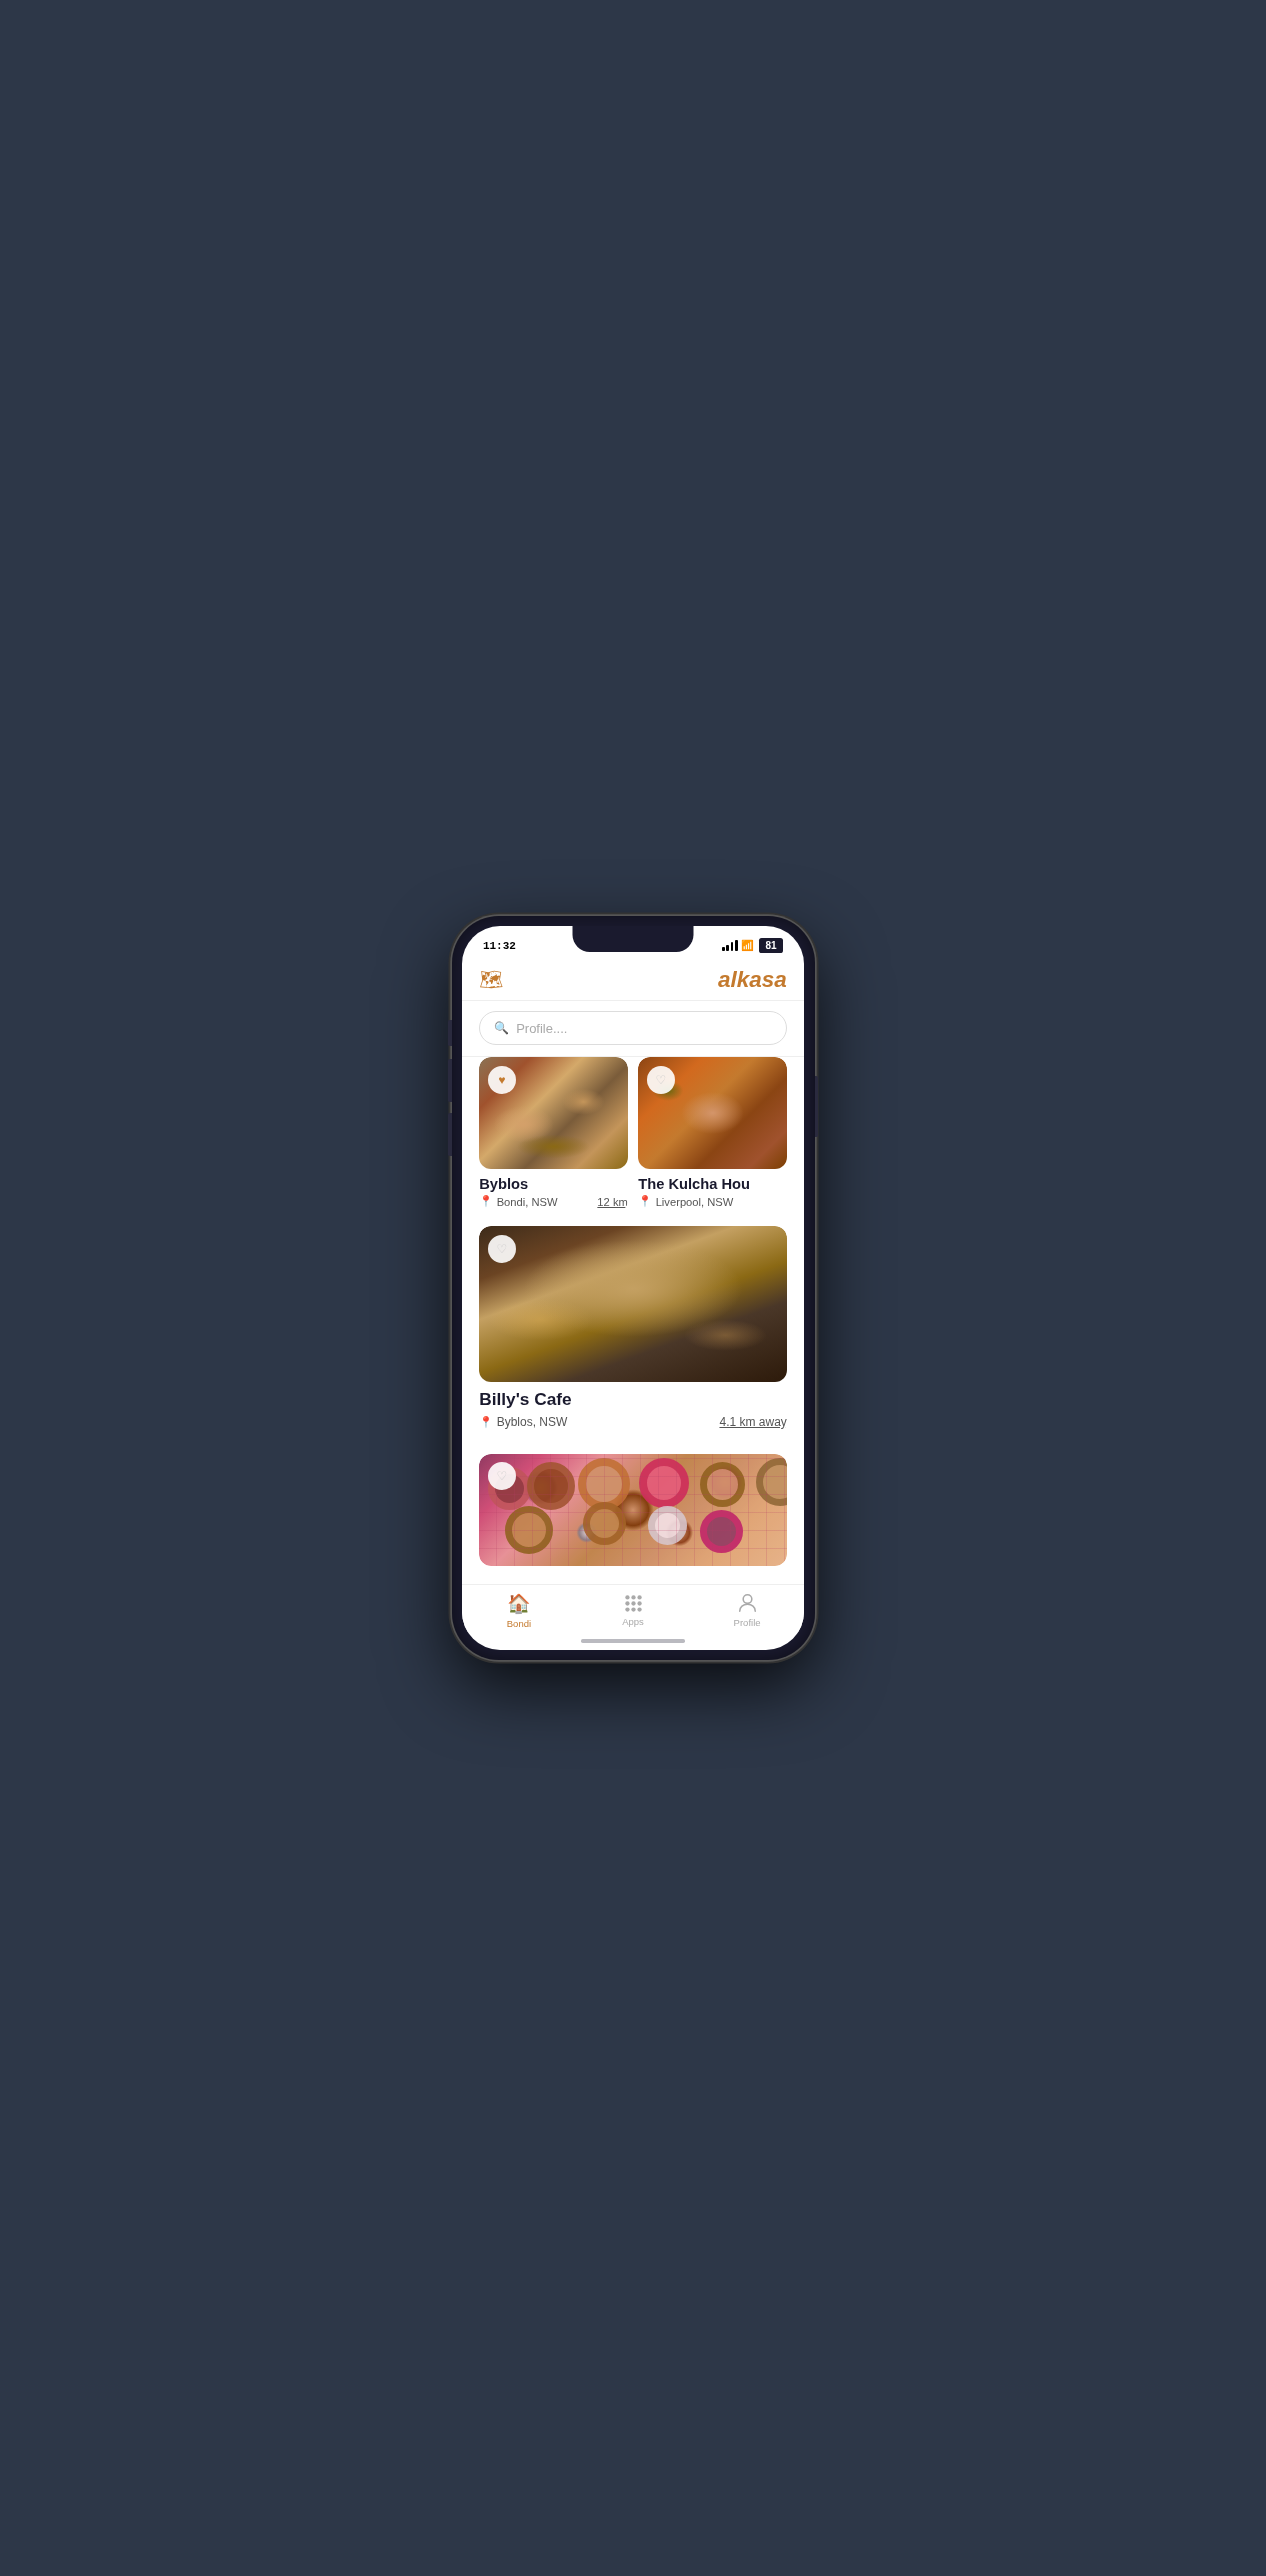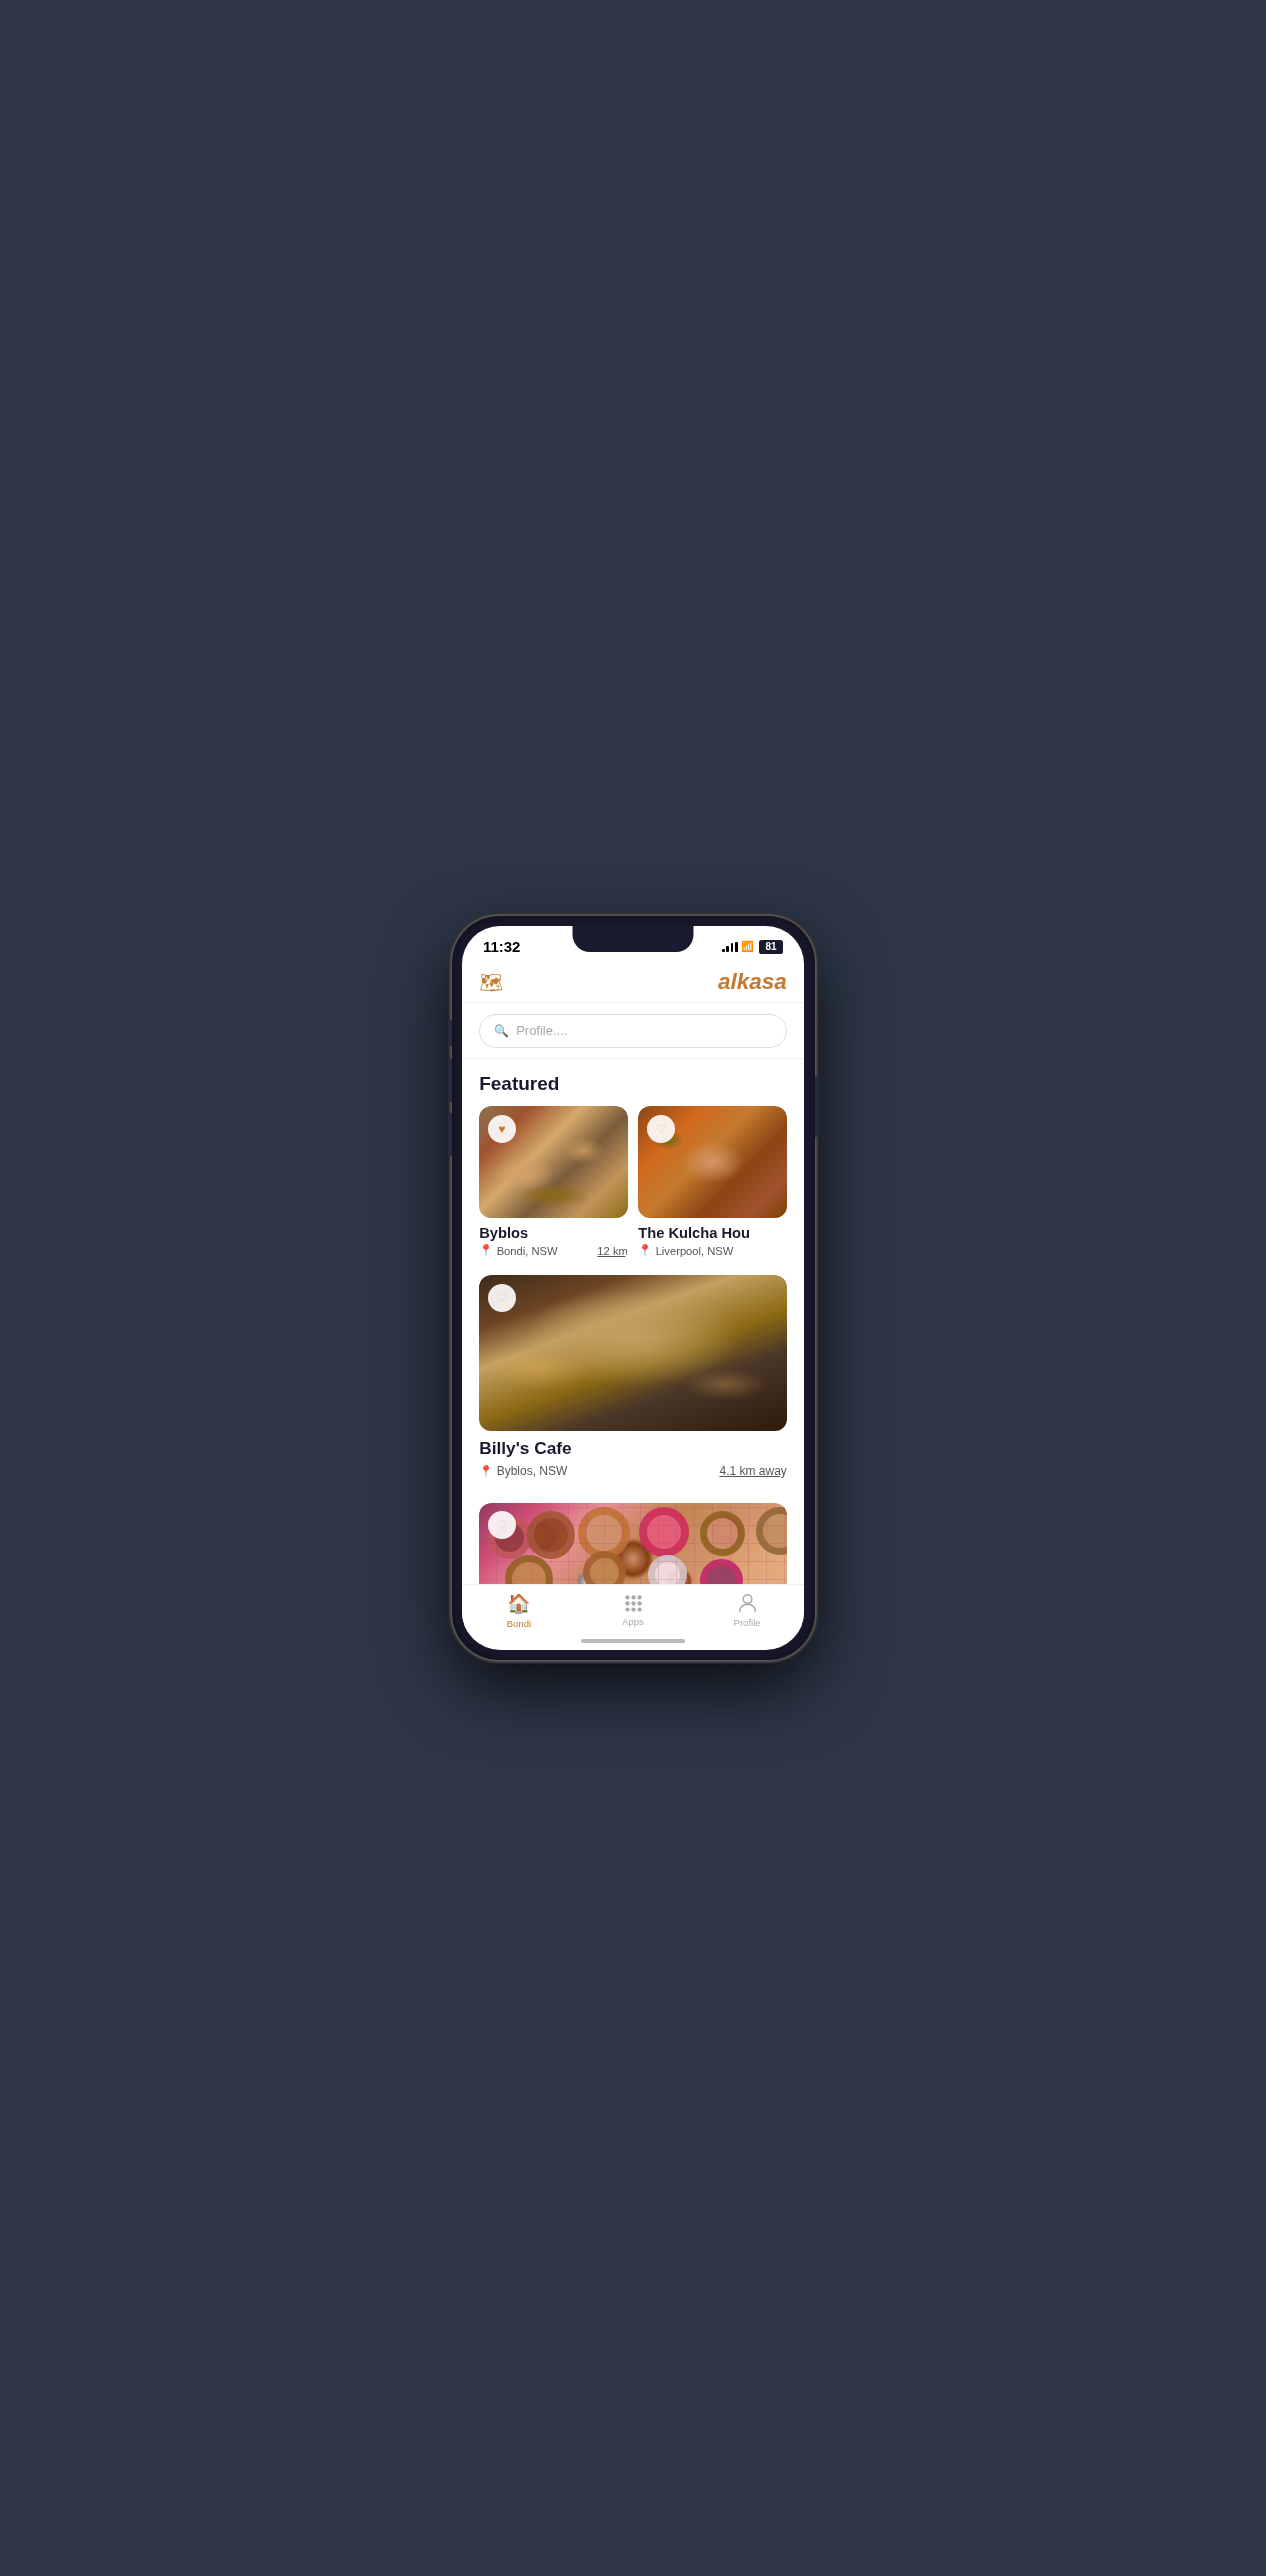--- a/index.html
+++ b/index.html
@@ -52,23 +52,24 @@
       display: flex;
       justify-content: space-between;
       align-items: center;
       padding: 12px 21px 3.5px;
       flex-shrink: 0;
       position: relative;
       z-index: 5;
     }
 
     .status-time {
-      font-size: 15px;
+      font-size: 11px;
       font-weight: 700;
       color: #000;
+      font-family: Liberation Mono, monospace;
     }
 
     .status-icons {
       display: flex;
       align-items: center;
       gap: 4.3px;
     }
 
     .signal-bars {
       display: flex;
@@ -478,21 +479,20 @@
 
       <div class="search-container">
         <div class="search-box">
           <span class="search-icon">🔍</span>
           <span class="search-placeholder">Profile....</span>
         </div>
       </div>
 
       <div class="main-content">
 
-        <div class="section-title">Featured</div>
 
         <div class="featured-row">
 
           <div class="featured-card-small">
             <div class="card-image img-byblos">
               <div class="heart-btn">
                 <span class="heart-filled">♥</span>
               </div>
             </div>
             <div class="card-info">

